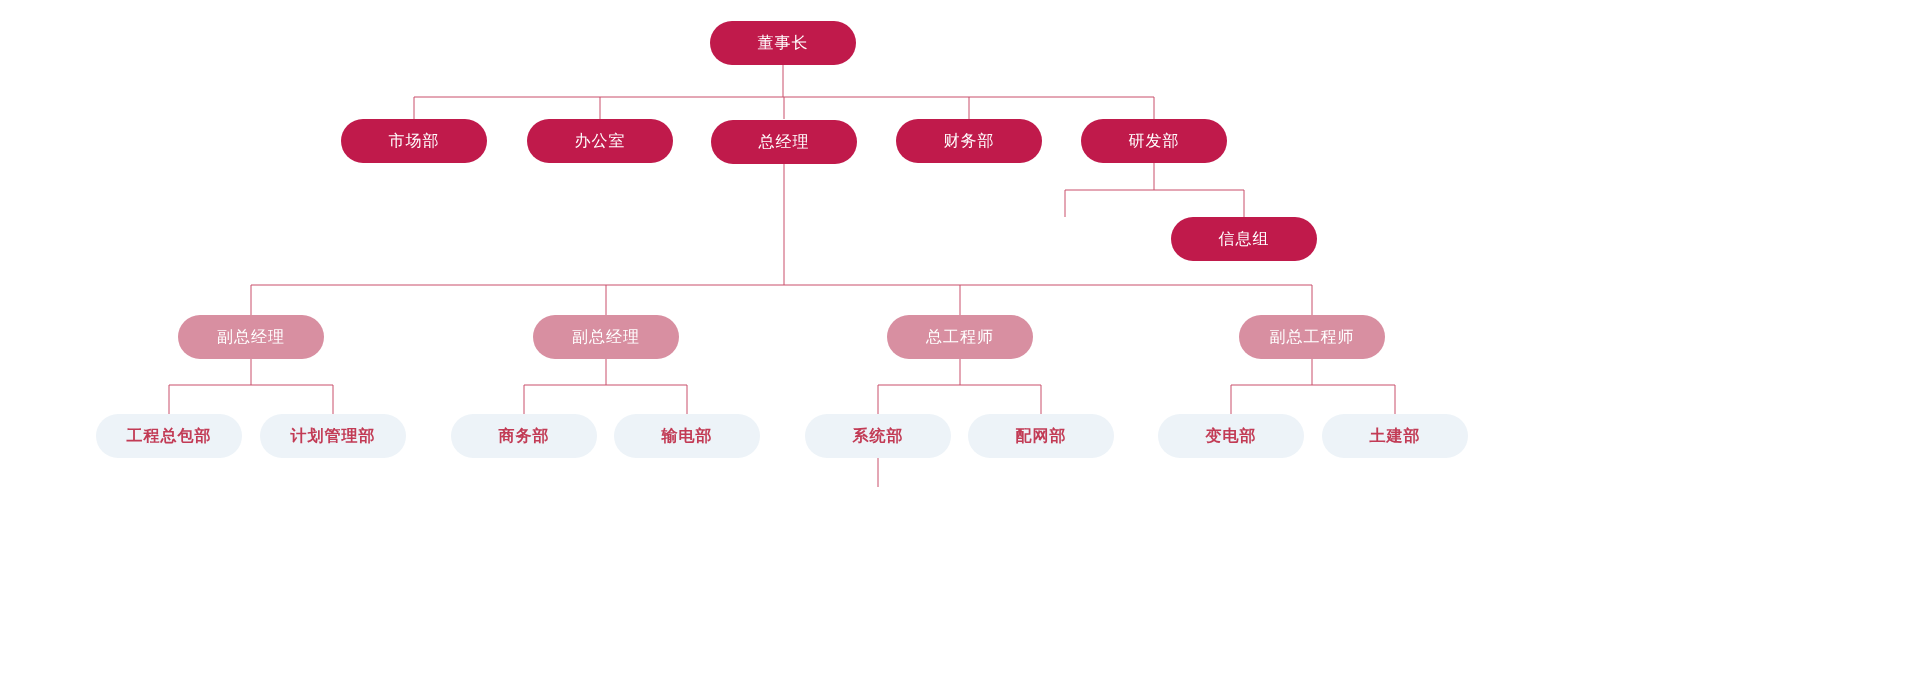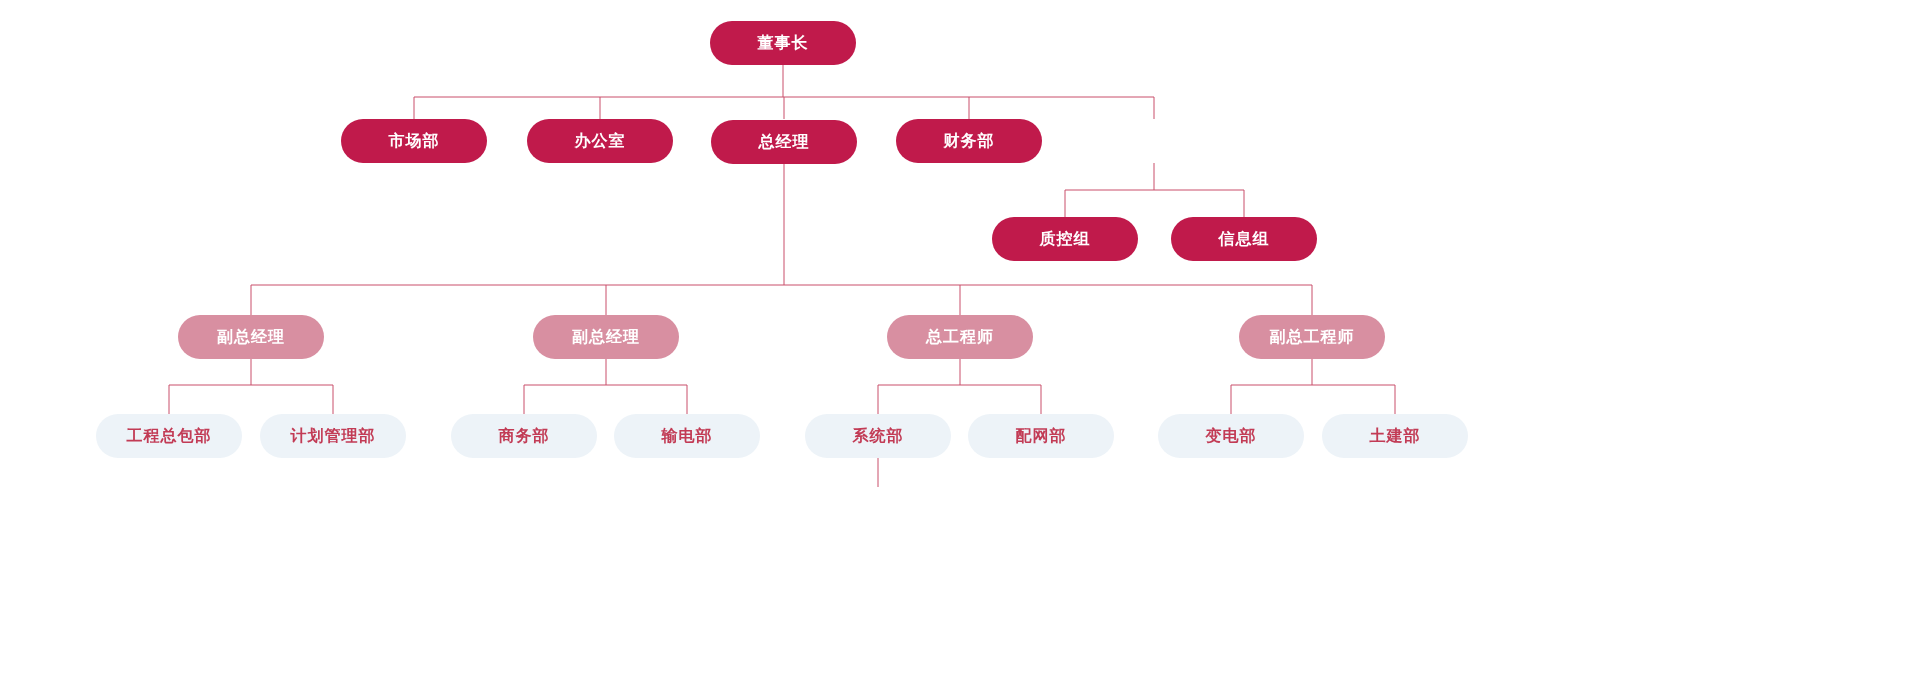--- a/index.html
+++ b/index.html
@@ -37,21 +37,21 @@
   }
   .node {
     position: absolute;
     width: 146px;
     height: 44px;
     border-radius: 22px;
     display: flex;
     align-items: center;
     justify-content: center;
     font-size: 16px;
-    font-weight: 700;
+    font-weight: 400;
     letter-spacing: 1px;
     white-space: nowrap;
   }
   .node.lv-dark {
     background: var(--primary-node);
     color: var(--node-text);
   }
   .node.lv-pink {
     background: var(--secondary-node);
     color: var(--node-text);
@@ -77,22 +77,22 @@
     <path d="M1312 359 V385 M1231 385 H1395 M1231 385 V414 M1395 385 V414"></path>
     <path d="M878 458 V487"></path>
   </svg>
 
   <div class="node lv-dark" style="left:710px; top:21px;">董事长</div>
 
   <div class="node lv-dark" style="left:341px; top:119px;">市场部</div>
   <div class="node lv-dark" style="left:527px; top:119px;">办公室</div>
   <div class="node lv-dark" style="left:711px; top:120px;text-align:center;">总经理</div>
   <div class="node lv-dark" style="left:896px; top:119px;">财务部</div>
+  <div class="node lv-dark" style="left:1081px; top:119px;">研发部</div>
 
-  <div class="node lv-dark" style="left:992px; top:217px;">质控组</div>
   <div class="node lv-dark" style="left:1171px; top:217px;">信息组</div>
 
   <div class="node lv-pink" style="left:178px; top:315px;">副总经理</div>
   <div class="node lv-pink" style="left:533px; top:315px;">副总经理</div>
   <div class="node lv-pink" style="left:887px; top:315px;">总工程师</div>
   <div class="node lv-pink" style="left:1239px; top:315px;">副总工程师</div>
 
   <div class="node lv-light" style="left:96px; top:414px;">工程总包部</div>
   <div class="node lv-light" style="left:260px; top:414px;">计划管理部</div>
   <div class="node lv-light" style="left:451px; top:414px;">商务部</div>

